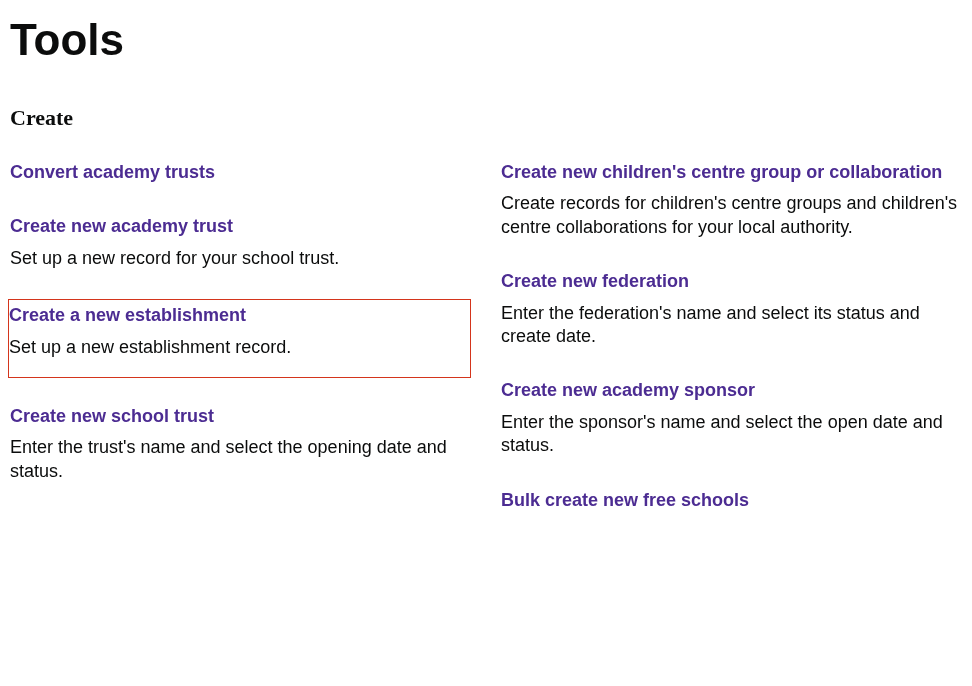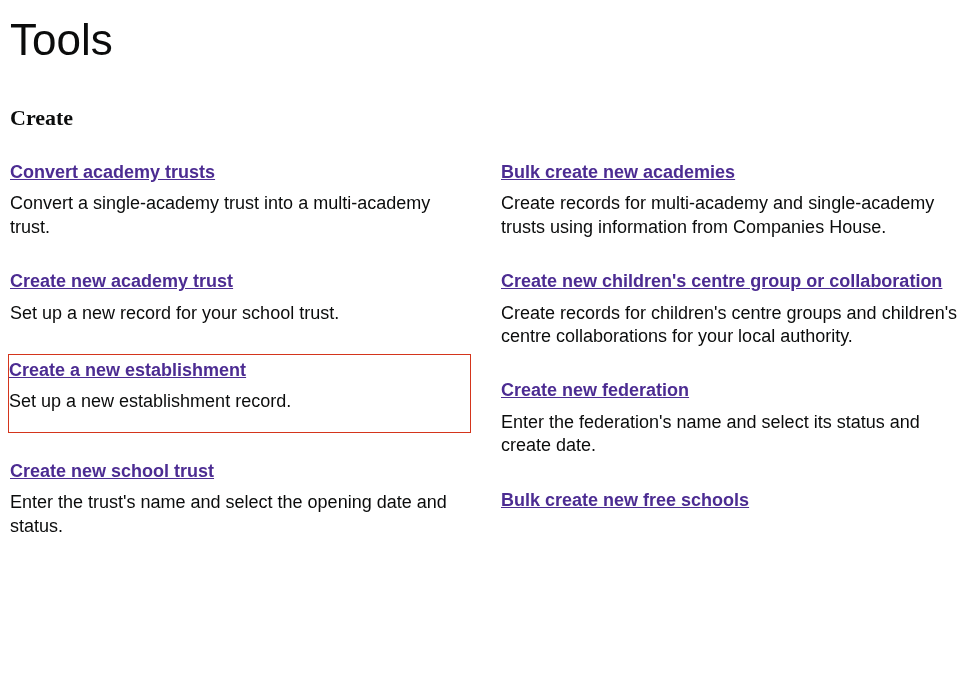--- a/index.html
+++ b/index.html
@@ -8,21 +8,21 @@
       box-sizing: border-box;
     }
     body {
       font-family: "HelveticaNeue", "Helvetica Neue", Arial, sans-serif;
       color: #0b0c0c;
       padding: 10px;
       width: 972px;
     }
     h1 {
       font-size: 44px;
-      font-weight: 400;
+      font-weight: 700;
       margin-bottom: 40px;
       margin-top: 5px;
     }
     h2 {
       font-size: 22px;
       font-weight: 700;
       margin-bottom: 28px;
       font-family: Liberation Serif, serif;
     }
     .columns {
@@ -37,45 +37,44 @@
       padding: 2px 0px 4px 0px;
     }
     .tool-item.highlighted {
       border: 1.5px solid #d4351c;
       padding: 4px 6px 18px 0px;
       margin-left: -2px;
     }
     .tool-link {
       color: #4c2c92;
       font-weight: 700;
-      text-decoration: underline;
       font-size: 18px;
       line-height: 1.3;
       cursor: pointer;
       display: inline-block;
     }
     .tool-desc {
       font-size: 18px;
       color: #0b0c0c;
       margin-top: 8px;
       line-height: 1.3;
     }
   </style>
 </head>
 <body>
 
 <h1>Tools</h1>
 <h2>Create</h2>
 
 <div class="columns">
   <div class="column" id="left-column">
-      <div class="tool-item"><a class="tool-link">Convert academy trusts</a><div class="tool-desc">Convert a single-academy trust into a multi-academy trust.</div></div>
+      <div class="tool-item"><a class="tool-link">Convert academy trusts</a></div>
       <div class="tool-item"><a class="tool-link">Create new academy trust</a><div class="tool-desc">Set up a new record for your school trust.</div></div>
       <div class="tool-item highlighted"><a class="tool-link">Create a new establishment</a><div class="tool-desc">Set up a new establishment record.</div></div>
       <div class="tool-item"><a class="tool-link">Create new school trust</a><div class="tool-desc">Enter the trust's name and select the opening date and status.</div></div>
     </div>
   <div class="column" id="right-column">
-      <div class="tool-item"><a class="tool-link">Bulk create new academies</a><div class="tool-desc">Create records for multi-academy and single-academy trusts using information from Companies House.</div></div>
       <div class="tool-item"><a class="tool-link">Create new children's centre group or collaboration</a><div class="tool-desc">Create records for children's centre groups and children's centre collaborations for your local authority.</div></div>
       <div class="tool-item"><a class="tool-link">Create new federation</a><div class="tool-desc">Enter the federation's name and select its status and create date.</div></div>
+      <div class="tool-item"><a class="tool-link">Create new academy sponsor</a><div class="tool-desc">Enter the sponsor's name and select the open date and status.</div></div>
       <div class="tool-item"><a class="tool-link">Bulk create new free schools</a></div>
     </div>
 </div>
 
 </body></html>

